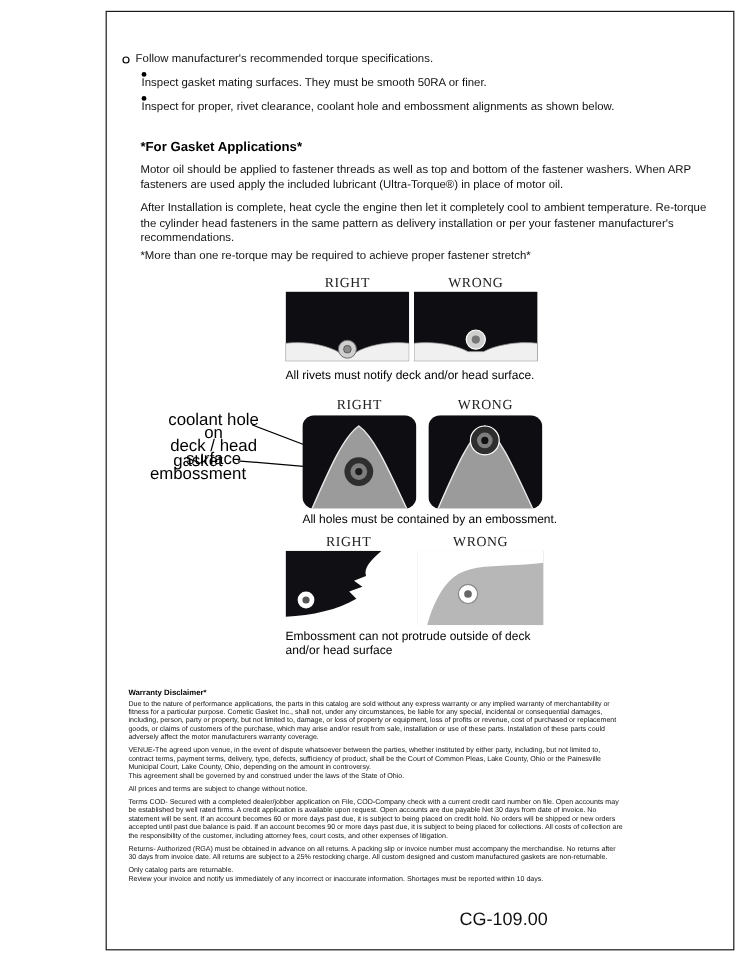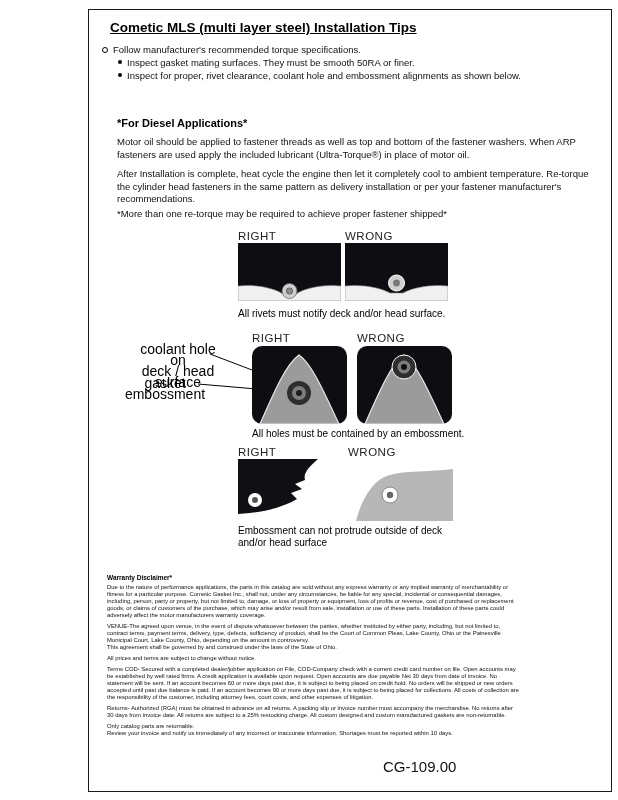--- a/index.html
+++ b/index.html
@@ -7,67 +7,66 @@
     position:relative;width:618px;height:800px;background:#ffffff;
     font-family:"Liberation Sans",sans-serif;color:#111;overflow:hidden;
   }
   .frame{position:absolute;left:88px;top:9px;width:522px;height:781px;border:1px solid #1a1a1a;}
   .title{
     position:absolute;left:110px;top:20px;margin:0;
     font-size:13.5px;font-weight:bold;text-decoration:underline;color:#000;
   }
   .bullets{position:absolute;left:102px;top:44px;width:490px;font-size:9.5px;line-height:12px;}
   .b-row{display:flex;align-items:flex-start;margin-bottom:1px;text-align:right;}
-  .b-row.sub{margin-left:16px;}
+  .b-row.sub{margin-left:16px;flex-direction:column;}
   .b-marker{flex:0 0 auto;width:4px;height:4px;border:1px solid #000;border-radius:50%;margin:3px 5px 0 0;}
   .sb-marker{flex:0 0 auto;width:4px;height:4px;background:#000;border-radius:50%;margin:3px 5px 0 0;}
   .diesel-heading{position:absolute;left:117px;top:117px;margin:0;font-size:11px;font-weight:bold;color:#000;}
   .para{position:absolute;left:117px;width:478px;margin:0;font-size:9.5px;line-height:12.5px;}
   .para1{top:136px;}
   .para2{top:168px;}
   .note{top:208px;}
-  .fig-label{position:absolute;font-size:11.5px;letter-spacing:.5px;color:#222;}
+  .fig-label{position:absolute;font-size:11.5px;letter-spacing:.5px;color:#222;text-align:center;font-family:Liberation Serif, serif;}
   .figure{position:absolute;}
   .figure svg{display:block;width:100%;height:100%;}
   .caption{position:absolute;margin:0;font-size:10px;line-height:11.5px;color:#000;}
   .prelined{white-space:pre-line;}
   .callout{position:absolute;margin:0;font-size:14px;line-height:11px;color:#000;text-align:center;}
   .pointer-overlay{position:absolute;left:198px;top:348px;width:104px;height:50px;}
   .warranty{position:absolute;left:107px;top:574px;width:412px;}
   .warranty h2{margin:0 0 3px 0;font-size:6.5px;font-weight:bold;color:#000;}
   .warranty p{margin:0 0 4px 0;font-size:5.9px;line-height:7px;color:#111;}
   .footer-code{position:absolute;left:383px;top:758px;margin:0;font-size:15px;color:#111;}
 </style>
 </head>
 <body>
 
 <div class="page">
   <div class="frame"></div>
 
-  <h1 class="title">Cometic MLS (multi layer steel) Installation Tips</h1>
 
   <div class="bullets">
     <div class="b-row">
       <span class="b-marker"></span>
       <span>Follow manufacturer's recommended torque specifications.</span>
     </div>
     <div class="b-row sub">
       <span class="sb-marker"></span>
       <span>Inspect gasket mating surfaces.  They must be smooth 50RA or finer.</span>
     </div>
     <div class="b-row sub">
       <span class="sb-marker"></span>
       <span>Inspect for proper, rivet clearance, coolant hole and embossment alignments as shown below.</span>
     </div>
   </div>
 
-  <h2 class="diesel-heading">*For Diesel Applications*</h2>
+  <h2 class="diesel-heading">*For Gasket Applications*</h2>
   <p class="para para1">Motor oil should be applied to fastener threads as well as top and bottom of the fastener washers. When ARP fasteners are used apply the included lubricant (Ultra-Torque®) in place of motor oil.</p>
   <p class="para para2">After Installation is complete, heat cycle the engine then let it completely cool to ambient temperature. Re-torque the cylinder head fasteners in the same pattern as delivery installation or per your fastener manufacturer's recommendations.</p>
-  <p class="para note">*More than one re-torque may be required to achieve proper fastener shipped*</p>
+  <p class="para note">*More than one re-torque may be required to achieve proper fastener stretch*</p>
 
   <div class="fig-label" style="left:238px;top:230px;width:103px;">RIGHT</div>
   <div class="fig-label" style="left:345px;top:230px;width:103px;">WRONG</div>
 
   <div class="figure" style="left:238px;top:243px;width:103px;height:58px;">
     <svg viewBox="0 0 103 58">
       <rect width="103" height="58" fill="#0d0d12"></rect>
       <path d="M0,58 L0,43 C18,41 36,45 45,51 L58,51 C67,45 85,41 103,43 L103,58 Z" fill="#f0f0f0" stroke="#8a8a8a" stroke-width="0.6"></path>
       <circle cx="51.5" cy="48" r="7.5" fill="#cfcfcf" stroke="#666" stroke-width="0.8"></circle>
       <circle cx="51.5" cy="48" r="3.2" fill="#8a8a8a" stroke="#444" stroke-width="0.6"></circle>

